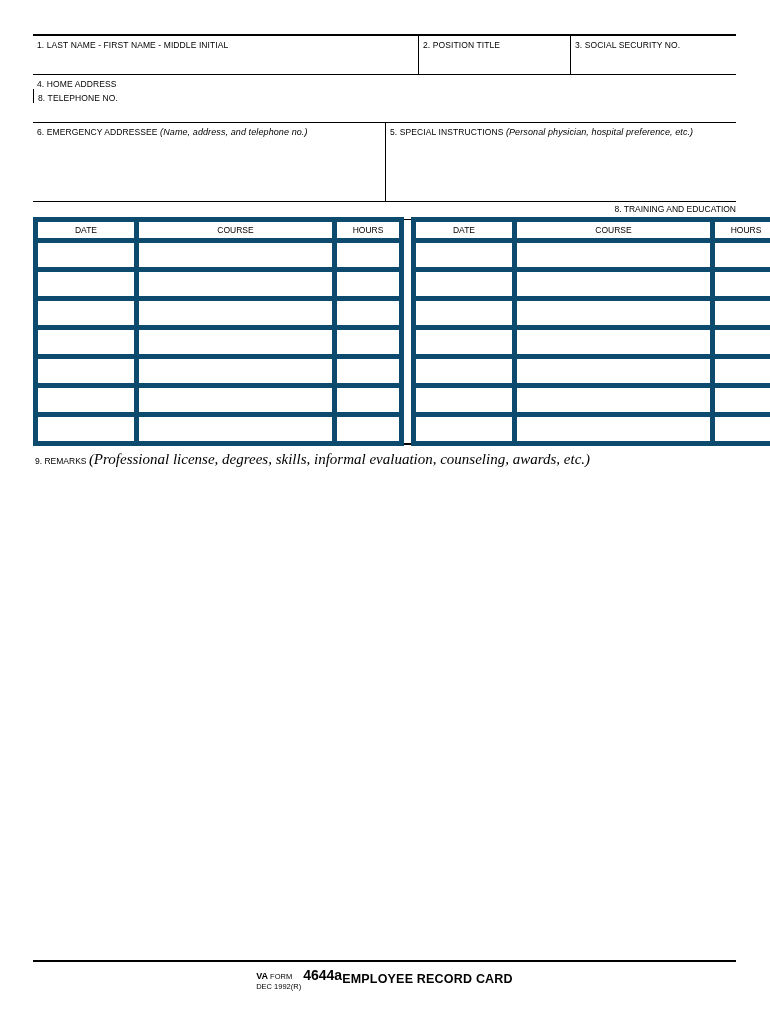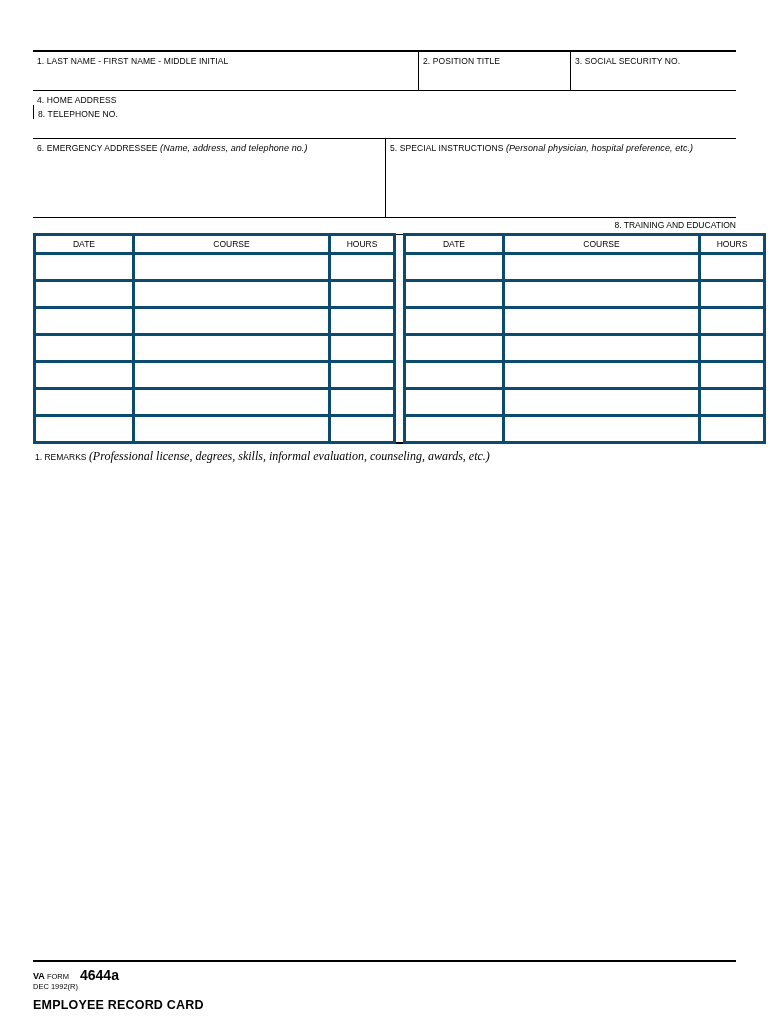--- a/index.html
+++ b/index.html
@@ -20,21 +20,21 @@
     position: absolute;
     left: 0; top: 0;
     width: 770px;
     height: 1024px;
   }
 
   
   .form-area {
     position: absolute;
     left: 33px;
-    top: 50px;
+    top: 34px;
     width: 703px;
   }
 
   .row {
     display: flex;
     width: 100%;
     box-sizing: border-box;
   }
 
   .cell {
@@ -95,21 +95,21 @@
   .tbl {
     border-top: 1px solid #000;
     border-left: 1px solid #000;
     border-right: 1px solid #000;
     border-bottom: 2px solid #000;
     border-collapse: collapse;
     width: 703px;
     table-layout: fixed;
   }
   .tbl th, .tbl td {
-    border: 3px solid #0c4a6e;
+    border: 5px solid #0c4a6e;
     height: 24px;
     padding: 0;
     font-size: 8.5px;
     font-weight: normal;
     text-align: center;
     vertical-align: middle;
   }
   .tbl th { height: 16px; }
   .col-date  { width: 96px; }
   .col-course{ width: 193px; }
@@ -120,35 +120,34 @@
 
   
   .remarks {
     margin-top: 5px;
     font-size: 8.5px;
     padding-left: 2px;
   }
   .remarks .it {
     font-family: "Liberation Serif", serif;
     font-style: italic;
-    font-size: 12px;
+    font-size: 15px;
   }
 
   
   .footer {
     position: absolute;
     left: 33px;
     top: 960px;
     width: 703px;
     border-top: 2px solid #000;
     padding-top: 4px;
     display: flex;
     align-items: flex-start;
     justify-content: center;
-    flex-direction: column;
   }
   .footer-left {
     display: flex;
     align-items: baseline;
   }
   .va-form {
     font-size: 7.5px;
     line-height: 10px;
   }
   .va-form .va {
@@ -285,21 +284,21 @@
           <td class="col-hours"></td>
           <td class="col-gap"></td>
           <td class="col-date"></td>
           <td class="col-course"></td>
           <td class="col-hours"></td>
         </tr>
       </tbody>
     </table>
 
     <div class="remarks">
-      <span>1.  REMARKS</span>
+      <span>9.  REMARKS</span>
       <span class="it">(Professional license, degrees, skills, informal evaluation, counseling, awards, etc.)</span>
     </div>
 
   </div>
 
   <div class="footer">
     <div class="footer-left">
       <div class="va-form">
         <span class="va">VA</span><span class="frm"> FORM</span><br>
         <span class="frm">DEC 1992(R)</span>

